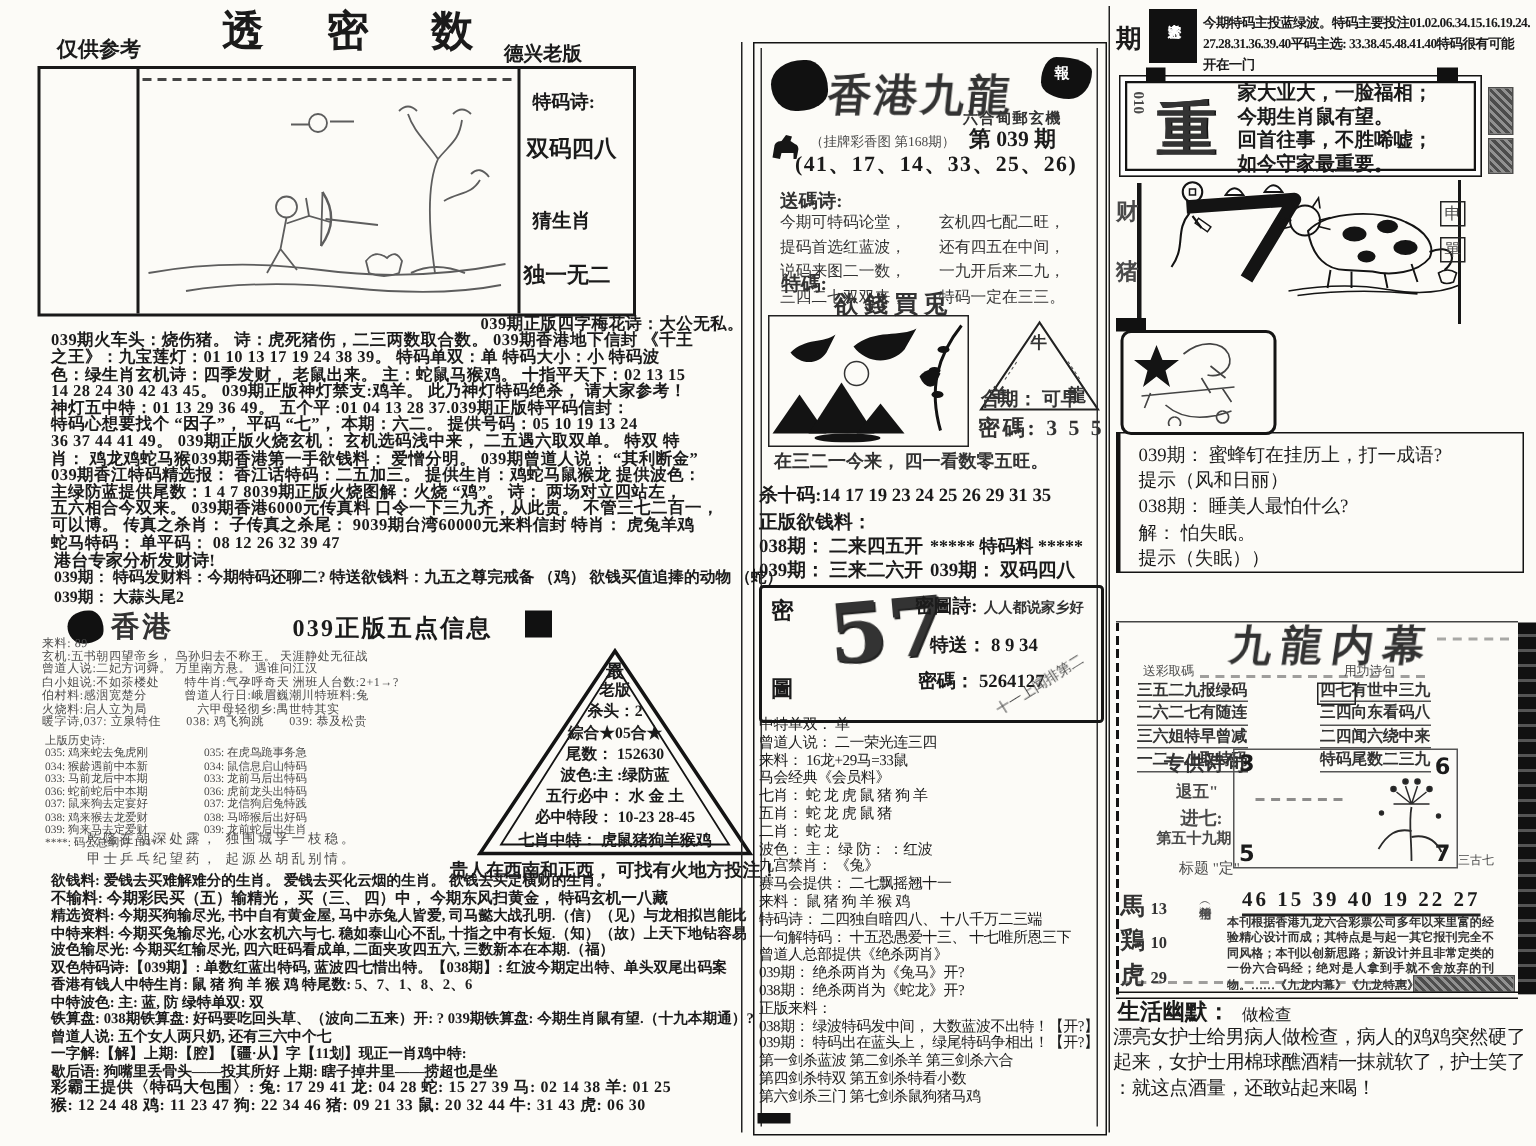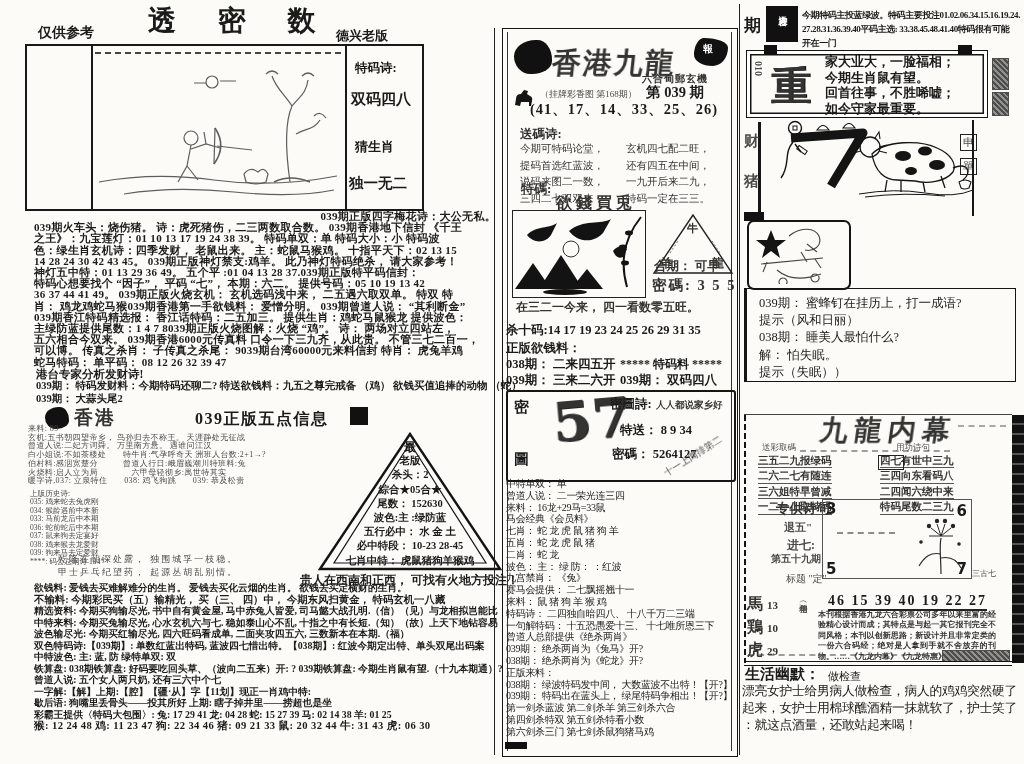--- a/index.html
+++ b/index.html
@@ -81,21 +81,21 @@
     </div>
   </div>
 
   <div class="abs pl" style="left:34px;top:211px;width:462px">
       <div>039期正版四字梅花诗：大公无私。</div>
       <div>039期火车头：烧伤猪。 诗：虎死猪伤，二三两数取合数。 039期香港地下信封 《千王</div>
       <div>之王》：九宝莲灯：01 10 13 17 19 24 38 39。 特码单双：单 特码大小：小 特码波</div>
       <div>色：绿生肖玄机诗：四季发财， 老鼠出来。 主：蛇鼠马猴鸡。 十指平天下：02 13 15</div>
       <div>14 28 24 30 42 43 45。 039期正版神灯禁支:鸡羊。 此乃神灯特码绝杀， 请大家参考！</div>
       <div>神灯五中特：01 13 29 36 49。 五个平 :01 04 13 28 37.039期正版特平码信封：</div>
-      <div>特码心想要找个 “因子”， 平码 “七”， 本期：六二。 提供号码：05 10 19 13 42</div>
+      <div>特码心想要找个 “因子”， 平码 “七”， 本期：六二。 提供号码：05 10 19 13 24</div>
       <div>36 37 44 41 49。 039期正版火烧玄机： 玄机选码浅中来， 二五遇六取双单。 特双 特</div>
       <div>肖： 鸡龙鸡蛇马猴039期香港第一手欲钱料： 爱憎分明。 039期曾道人说： “其利断金”</div>
       <div>039期香江特码精选报： 香江话特码：二五加三。 提供生肖：鸡蛇马鼠猴龙 提供波色：</div>
       <div>主绿防蓝提供尾数：1 4 7 8039期正版火烧图解：火烧 “鸡”。 诗： 两场对立四站左，</div>
       <div>五六相合今双来。 039期香港6000元传真料 口令一下三九齐，从此贵。 不管三七二百一，</div>
       <div>可以博。 传真之杀肖： 子传真之杀尾： 9039期台湾60000元来料信封 特肖： 虎兔羊鸡</div>
       <div>蛇马特码： 单平码： 08 12 26 32 39 47</div>
     </div>
 
   <div class="abs fort" style="left:36px;top:368px">
@@ -121,20 +121,29 @@
   <div class="abs hand nw" style="left:30px;top:489px;font-size:7.6px">上版历史诗:</div>
   <div class="abs hist hand" style="left:30px;top:498px">
       <div>035: 鸡来蛇去兔虎刚</div>
       <div>034: 猴龄遇前中本新</div>
       <div>033: 马前龙后中本期</div>
       <div>036: 蛇前蛇后中本期</div>
       <div>037: 鼠来狗去定宴好</div>
       <div>038: 鸡来猴去龙爱财</div>
       <div>039: 狗来马去定爱财</div>
       <div>****: 码公总纲诗 134*</div>
+    </div>
+  <div class="abs hist hand" style="left:136px;top:498px">
+      <div>035: 在虎鸟跪事务急</div>
+      <div>034: 鼠信息启山特码</div>
+      <div>033: 龙前马后出特码</div>
+      <div>036: 虎前龙头出特码</div>
+      <div>037: 龙信狗启兔特践</div>
+      <div>038: 马啼猴后出好码</div>
+      <div>039: 龙前蛇后出生肖</div>
     </div>
   <div class="abs hand nw" style="left:58px;top:553px;font-size:9px;letter-spacing:2px">乾隆在朝深处露，  独围城孚一枝稳。</div>
   <div class="abs hand nw" style="left:58px;top:566px;font-size:9px;letter-spacing:2px">甲士乒乓纪望药，  起源丛胡乱别情。</div>
 
   <div class="abs" style="left:318px;top:432px;width:184px;height:140px">
     <svg class="abs" style="left:0;top:0" width="184" height="140" viewBox="0 0 184 140">
       <polygon points="92,2 2,137 182,137" fill="none" stroke="#141414" stroke-width="2.4"></polygon>
       <polygon points="92,11 16,131 168,131" fill="none" stroke="#141414" stroke-width="1.2"></polygon>
     </svg>
     <div class="abs tri" style="left:0;top:8px;width:184px">
@@ -151,20 +160,21 @@
   </div>
   <div class="abs b nw" style="left:300px;top:572px;font-size:12px">贵人在西南和正西， 可找有火地方投注！</div>
 
   <div class="abs bl" style="left:34px;top:582px">
       <div>欲钱料: 爱钱去买难解难分的生肖。  爱钱去买化云烟的生肖。  欲钱去买定横财的生肖。</div>
       <div>不输料: 今期彩民买（五）输精光，  买（三、 四）中，  今期东风扫黄金，  特码玄机一八藏</div>
       <div>精选资料: 今期买狗输尽光, 书中自有黄金屋, 马中赤兔人皆爱, 司马懿大战孔明.（信）（见）与龙相拟岂能比</div>
       <div>中特来料: 今期买兔输尽光, 心水玄机六与七. 稳如泰山心不乱, 十指之中有长短.（知）（故）上天下地钻容易</div>
       <div>波色输尽光: 今期买红输尽光, 四六旺码看成单, 二面夹攻四五六, 三数新本在本期.（福）</div>
       <div>双色特码诗:【039期】: 单数红蓝出特码, 蓝波四七惜出特。【038期】: 红波今期定出特、单头双尾出码案</div>
+      <div>香港有钱人中特生肖: 鼠 猪 狗 羊 猴 鸡  特尾数: 5、7、1、8、2、6</div>
       <div>中特波色: 主: 蓝, 防 绿特单双: 双</div>
       <div>铁算盘: 038期铁算盘: 好码要吃回头草、（波向二五来）开: ?  039期铁算盘: 今期生肖鼠有望.（十九本期通）?</div>
       <div>曾道人说: 五个女人两只奶, 还有三六中个七</div>
       <div>一字解:【解】上期:【腔】【疆·从】字【11划】现正一肖鸡中特:</div>
       <div>歇后语: 狗嘴里丢骨头——投其所好   上期: 瞎子掉井里——捞超也是坐</div>
       <div>彩霸王提供〈特码大包围〉: 兔: 17 29 41 龙: 04 28 蛇: 15 27 39 马: 02 14 38 羊: 01 25</div>
       <div>猴: 12 24 48 鸡: 11 23 47 狗: 22 34 46 猪: 09 21 33 鼠: 20 32 44 牛: 31 43 虎: 06 30</div>
     </div>
 
   <div class="abs" style="left:494px;top:28px;width:1px;height:727px;background:#222"></div>

